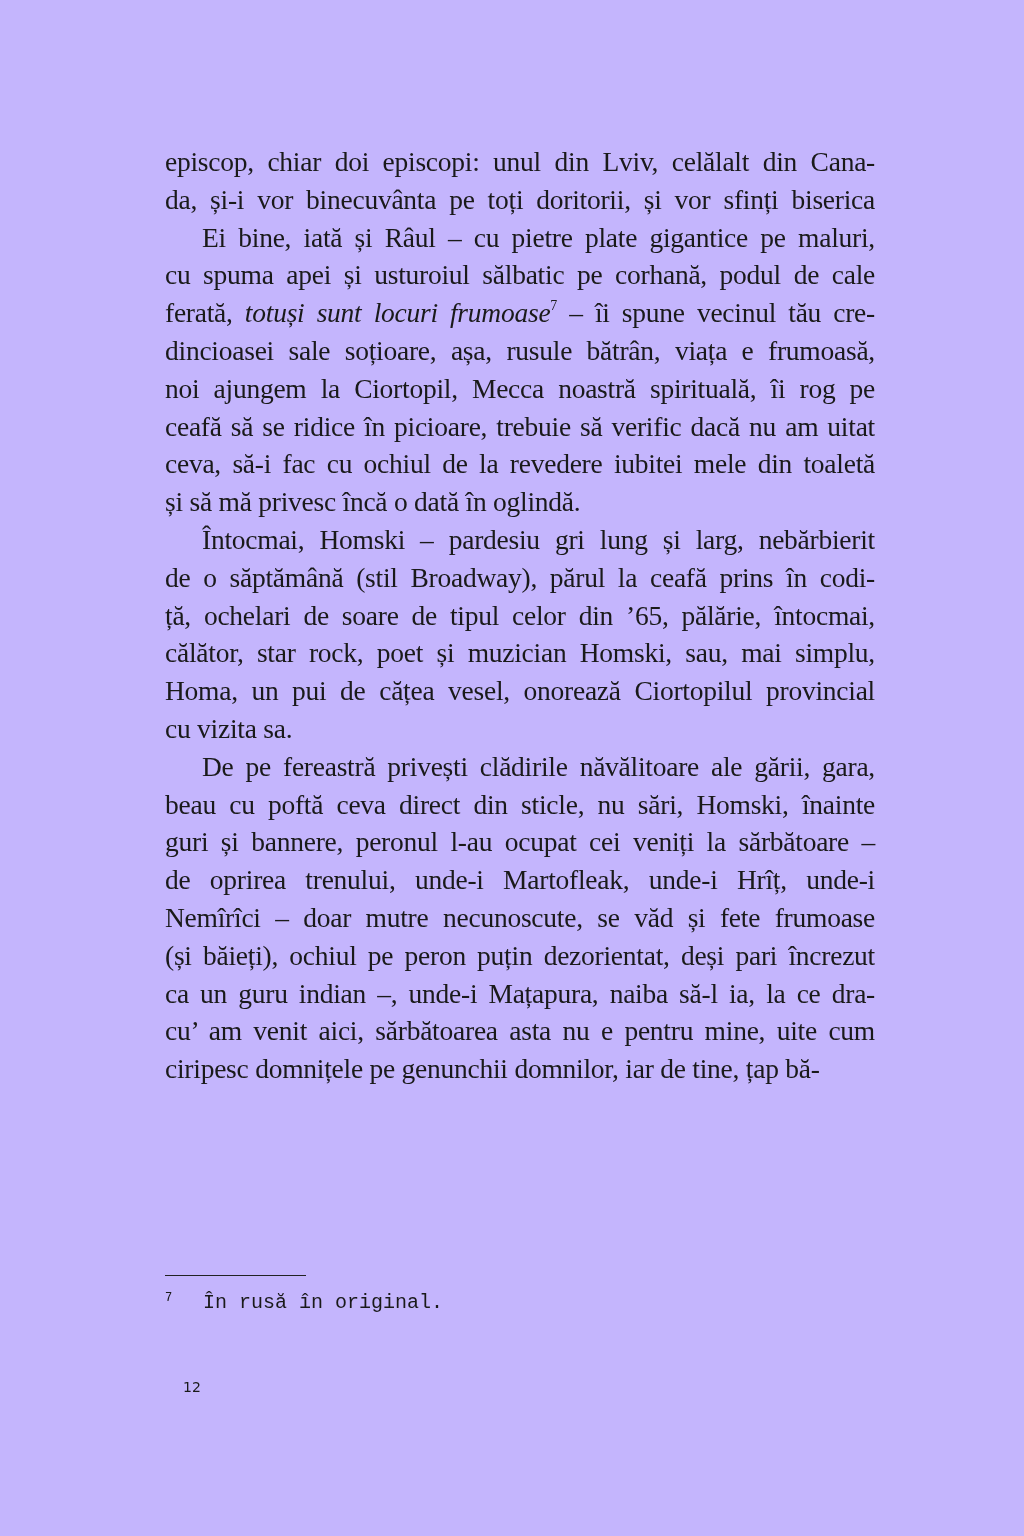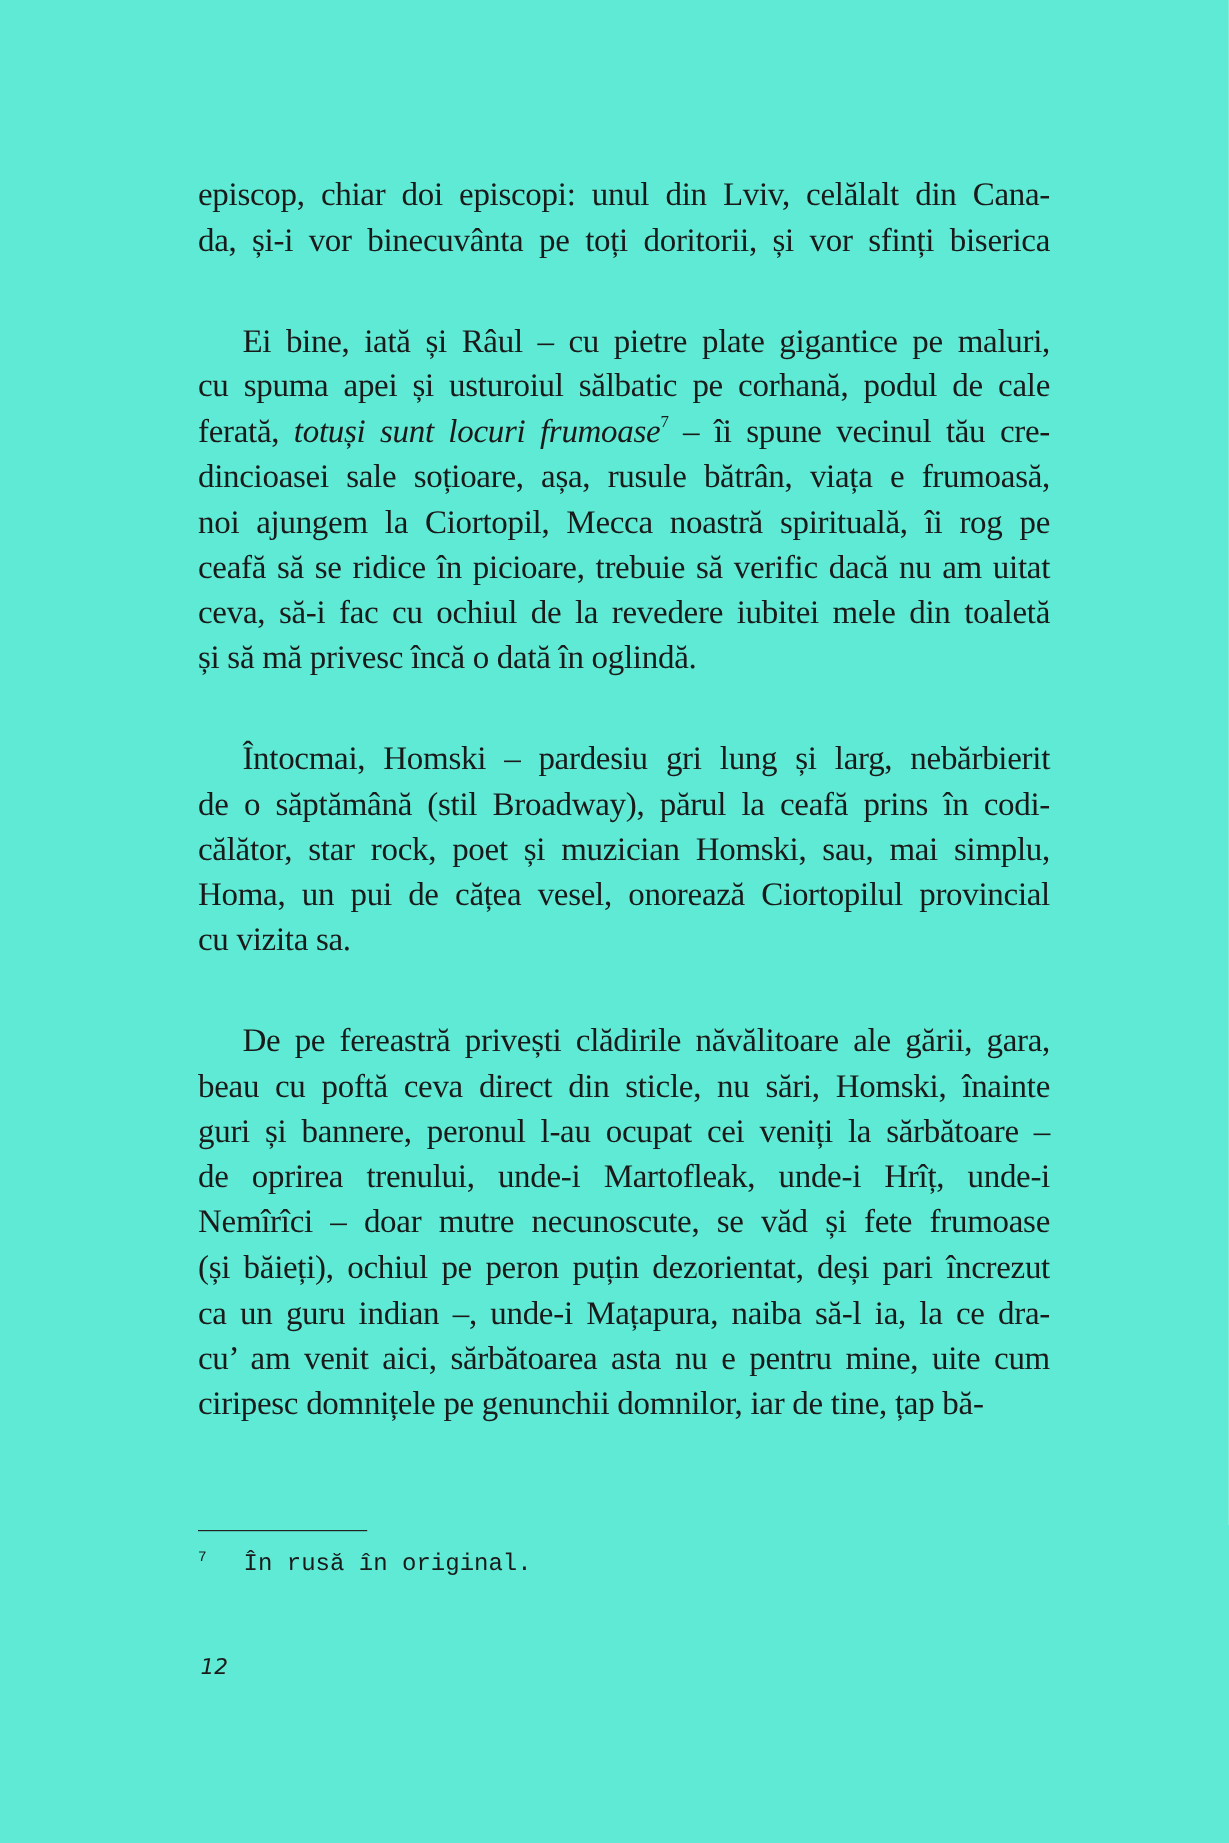--- a/index.html
+++ b/index.html
@@ -1,42 +1,42 @@
 <!DOCTYPE html>
 <html><head>
 <meta charset="utf-8">
 <style>
   html, body { margin: 0; padding: 0; background: #ffffff; }
   body { width: 1024px; height: 1536px; position: relative; overflow: hidden; }
-  .page { position: absolute; left: 0; top: 0; width: 1024px; height: 1536px; background: #5eead4; }
+  .page { position: absolute; left: 0; top: 0; width: 1024px; height: 1536px; background: #c4b5fd; }
   .body-text {
     position: absolute; left: 165px; top: 143px; width: 710px;
     font-family: "Liberation Serif", "DejaVu Serif", serif;
     font-size: 27.5px; line-height: 37.8px; color: #1a1a1a;
   }
   .line {
     display: block; height: 37.8px; white-space: nowrap;
     text-align: justify; text-align-last: justify;
     letter-spacing: -0.25px;
   }
   .line.last { text-align-last: left; }
-  .line.indent { padding-left: 37px; margin-top: 46px; }
+  .line.indent { padding-left: 37px; }
   .line i { font-style: italic; }
   sup.fn { font-size: 14px; vertical-align: 12px; line-height: 0; }
   .fn-rule { position: absolute; left: 165px; top: 1275px; width: 141px; height: 0; border-top: 1.5px solid #222; }
   .footnote {
     position: absolute; left: 165px; top: 1285px; width: 700px;
     font-family: Liberation Mono, monospace;
     font-size: 20px; line-height: 26px; color: #1a1a1a;
   }
   .footnote .num { display: inline-block; width: 38px; font-size: 12px; vertical-align: 7px; }
   .page-number {
-    position: absolute; left: 167px; top: 1379px;
+    position: absolute; left: 183px; top: 1379px;
     font-family: "DejaVu Sans", "Liberation Sans", sans-serif;
-    font-size: 18px; color: #1a1a1a; font-style: italic;
+    font-size: 14px; color: #1a1a1a;
   }
 </style>
 </head>
 <body>
 
 <div class="page">
   <div class="body-text" id="body-text">
       <div>
         <span class="line">episcop, chiar doi episcopi: unul din Lviv, celălalt din Cana-</span>
         <span class="line">da, și-i vor binecuvânta pe toți doritorii, și vor sfinți biserica</span>
@@ -47,20 +47,21 @@
         <span class="line"><span>ferată, </span><i>totuși sunt locuri frumoase</i><sup class="fn">7</sup><span> – îi spune vecinul tău cre-</span></span>
         <span class="line">dincioasei sale soțioare, așa, rusule bătrân, viața e frumoasă,</span>
         <span class="line">noi ajungem la Ciortopil, Mecca noastră spirituală, îi rog pe</span>
         <span class="line">ceafă să se ridice în picioare, trebuie să verific dacă nu am uitat</span>
         <span class="line">ceva, să-i fac cu ochiul de la revedere iubitei mele din toaletă</span>
         <span class="line last">și să mă privesc încă o dată în oglindă.</span>
       </div>
       <div>
         <span class="line indent">Întocmai, Homski – pardesiu gri lung și larg, nebărbierit</span>
         <span class="line">de o săptămână (stil Broadway), părul la ceafă prins în codi-</span>
+        <span class="line">ță, ochelari de soare de tipul celor din ’65, pălărie, întocmai,</span>
         <span class="line">călător, star rock, poet și muzician Homski, sau, mai simplu,</span>
         <span class="line">Homa, un pui de cățea vesel, onorează Ciortopilul provincial</span>
         <span class="line last">cu vizita sa.</span>
       </div>
       <div>
         <span class="line indent">De pe fereastră privești clădirile năvălitoare ale gării, gara,</span>
         <span class="line">beau cu poftă ceva direct din sticle, nu sări, Homski, înainte</span>
         <span class="line">guri și bannere, peronul l-au ocupat cei veniți la sărbătoare –</span>
         <span class="line">de oprirea trenului, unde-i Martofleak, unde-i Hrîț, unde-i</span>
         <span class="line">Nemîrîci – doar mutre necunoscute, se văd și fete frumoase</span>

